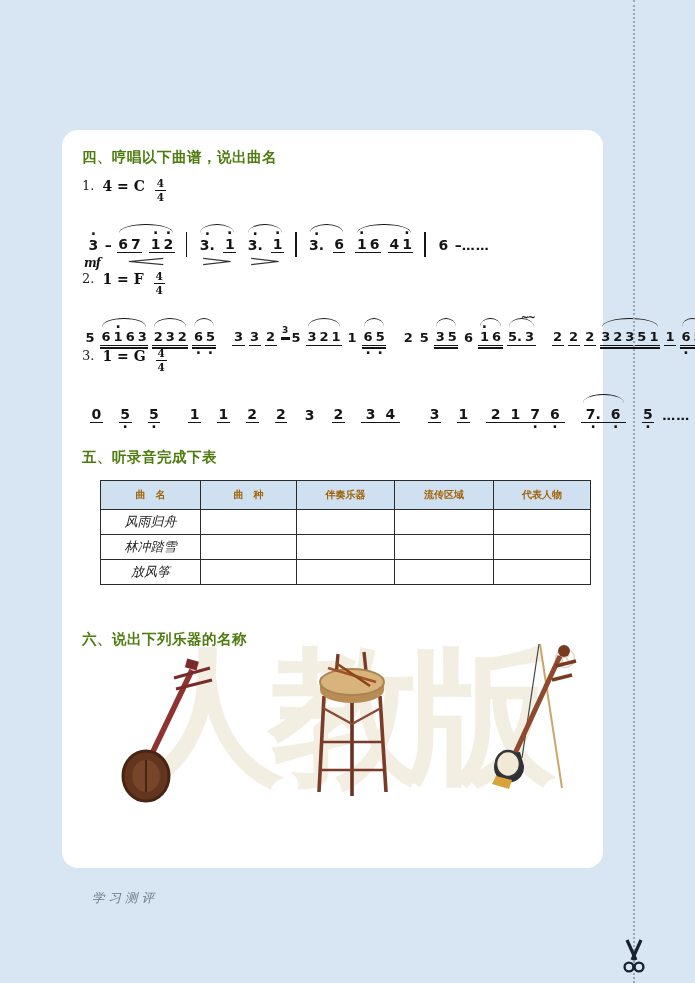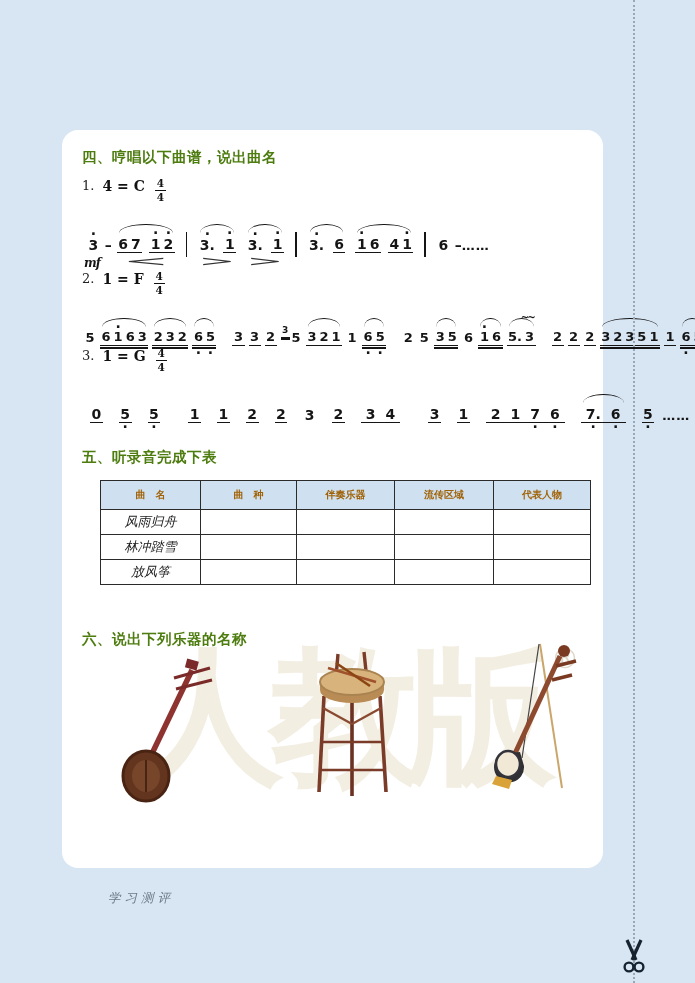--- a/index.html
+++ b/index.html
@@ -73,21 +73,21 @@
   
   #instruments{position:absolute;left:32px;right:20px;top:518px;height:162px;}
   .wm{position:absolute;left:40px;top:-30px;font-size:150px;font-weight:bold;color:#f3eee2;
       font-family:"DejaVu Serif",serif;letter-spacing:-14px;white-space:nowrap;z-index:0;}
   .wm-reg{position:absolute;right:4px;top:-6px;font-size:28px;color:#ddd7c9;z-index:0;
           font-family:"DejaVu Serif",serif;}
   .inst{position:absolute;z-index:1;}
   #inst1{left:24px;top:8px;} #inst2{left:212px;top:2px;} #inst3{left:388px;top:-10px;}
 
   
-  .footer{position:absolute;left:108px;top:890px;font-family:"DejaVu Serif",serif;font-style:italic;
+  .footer{position:absolute;left:92px;top:890px;font-family:"DejaVu Serif",serif;font-style:italic;
           color:#6d7b88;font-size:12.5px;letter-spacing:4px;}
   .cutline{position:absolute;left:633px;top:0;bottom:0;width:0;border-left:2px dotted #98a8b8;}
   .scissors{position:absolute;left:619px;top:938px;}
 </style>
 </head>
 <body>
 
 <div class="card">
 
   <h3 class="sec" id="sec4">四、哼唱以下曲谱，说出曲名</h3>

